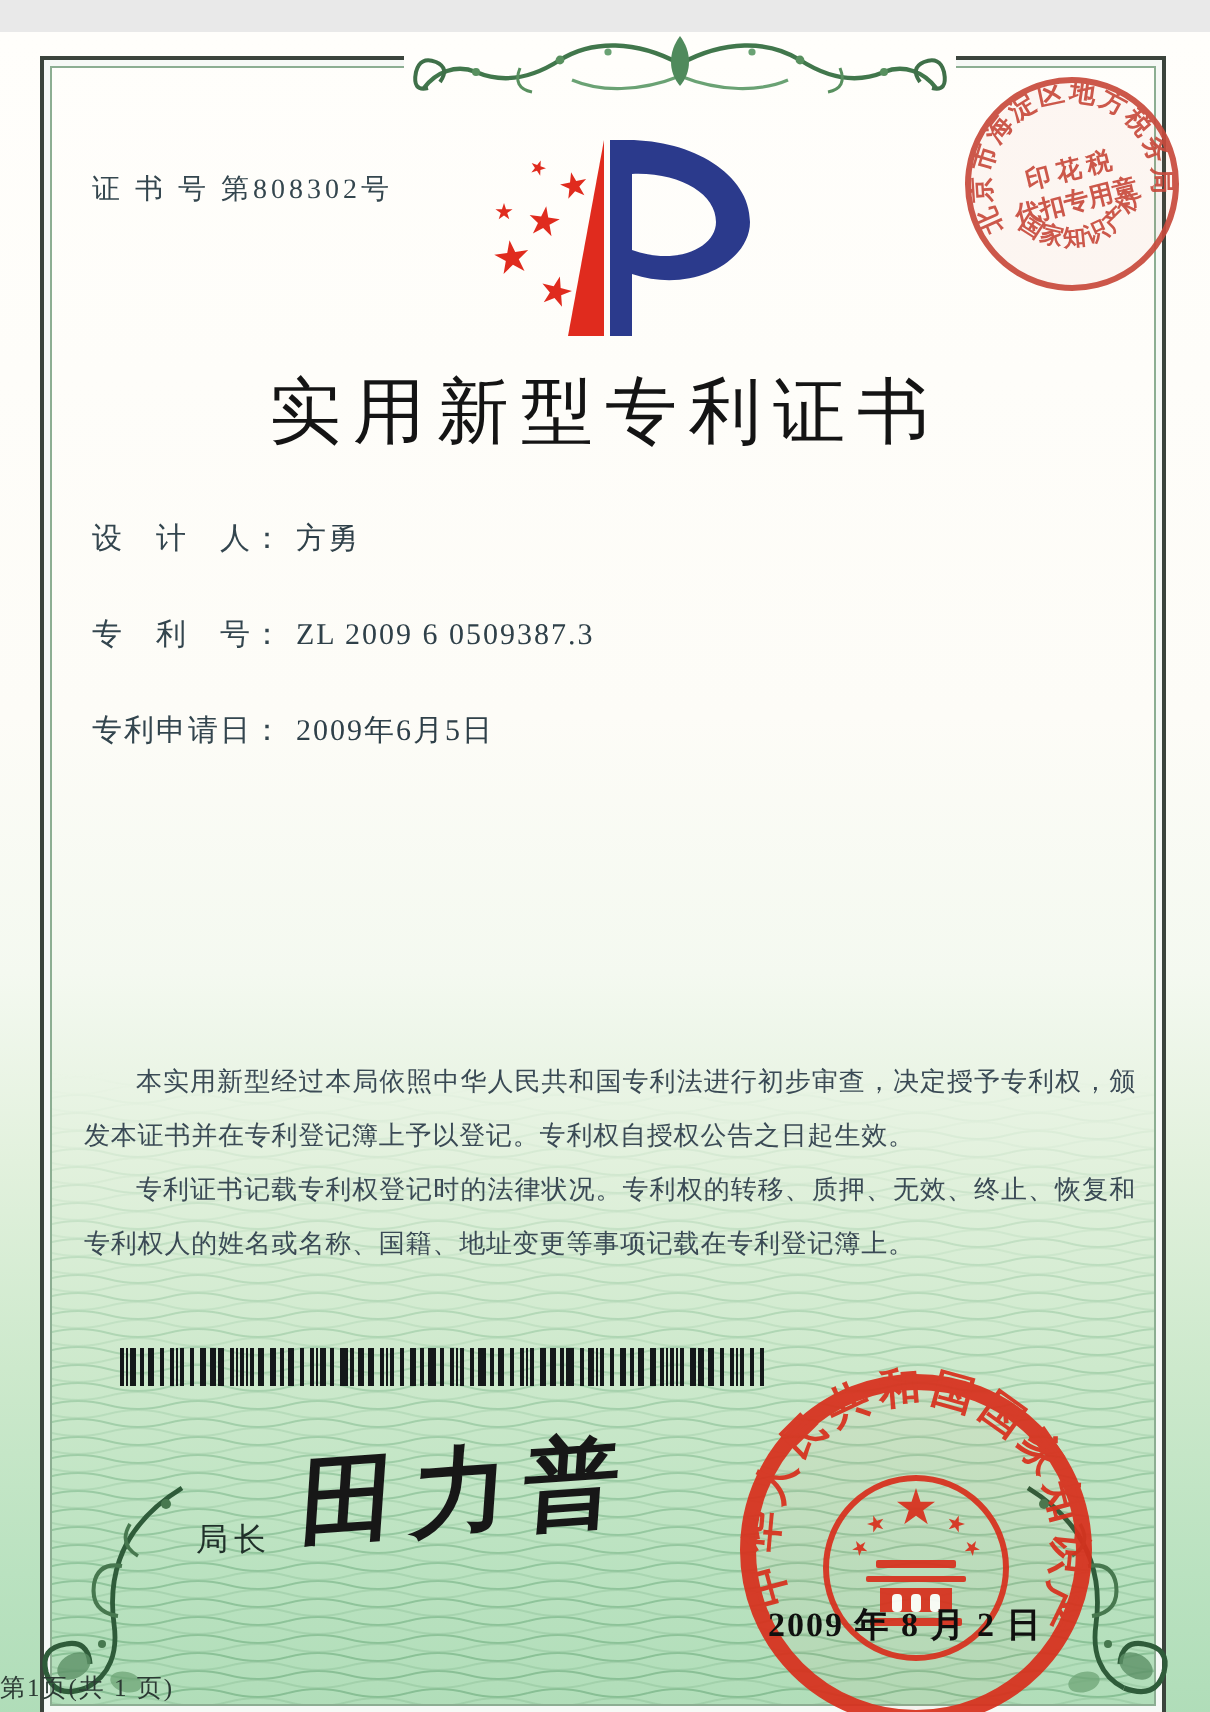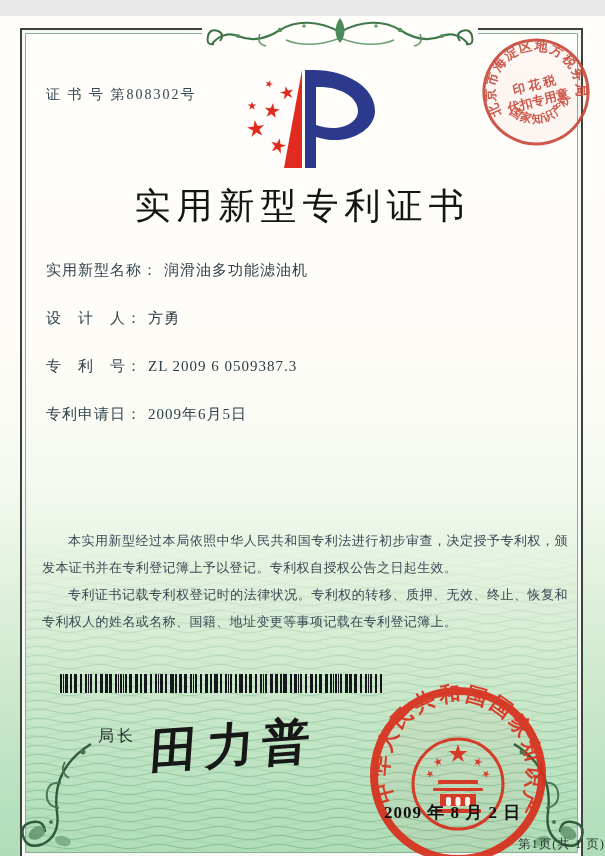--- a/index.html
+++ b/index.html
@@ -20,28 +20,28 @@
   .flabel{color:#33454e;}
   .fvalue{margin-left:6px;color:#2f4049;}
   .paras{position:absolute;left:42px;top:511px;width:526px;z-index:4;
     font-size:13px;line-height:27px;text-align:justify;color:#3a4a55;letter-spacing:.4px;}
   .paras p{margin:0;text-indent:2em;}
   .barcode{position:absolute;left:60px;top:658px;width:322px;height:19px;z-index:4;
     background:
       repeating-linear-gradient(90deg,#14181a 0 2px,transparent 2px 5px),
       repeating-linear-gradient(90deg,#14181a 0 1px,transparent 1px 7px),
       repeating-linear-gradient(90deg,transparent 0 3px,#14181a 3px 4px,transparent 4px 11px);}
-  .director{position:absolute;left:98px;top:710px;font-size:16px;letter-spacing:3px;z-index:4;color:#20302a;}
+  .director{position:absolute;left:98px;top:744px;font-size:16px;letter-spacing:3px;z-index:4;color:#20302a;}
   .sig{position:absolute;left:150px;top:698px;z-index:4;font-family:"DejaVu Sans",sans-serif;
     font-size:48px;font-weight:700;color:#171717;letter-spacing:8px;
     transform:rotate(-4deg) skewX(-8deg);}
   .seal{position:absolute;left:362px;top:664px;z-index:4;opacity:.93;}
   .seal-date{position:absolute;left:384px;top:785px;z-index:6;font-size:17px;font-weight:bold;
     letter-spacing:1px;color:#10100f;text-align:right;}
-  .footer{position:absolute;left:0;right:0;top:820px;text-align:right;z-index:4;
+  .footer{position:absolute;left:0;right:0;top:820px;text-align:left;z-index:4;
     font-size:12.5px;color:#2c3a34;letter-spacing:1px;}
   .flourish-top{position:absolute;left:200px;top:0;z-index:3;}
   .flourish-bl{position:absolute;left:13px;top:722px;z-index:3;}
   .flourish-br{position:absolute;left:500px;top:722px;z-index:3;transform:scaleX(-1);}
 </style>
 </head>
 <body>
 
 <div class="page">
 
@@ -141,23 +141,20 @@
     <text font-size="11.5" fill="#c84a3c" letter-spacing="1" font-weight="bold">
       <textPath href="#ts-bot" startOffset="2">国家知识产权局</textPath>
     </text>
     <text x="60" y="57" text-anchor="middle" font-size="12.5" fill="#c84a3c" font-weight="bold">印 花 税</text>
     <text x="60" y="73" text-anchor="middle" font-size="12.5" fill="#c84a3c" font-weight="bold">代扣专用章</text>
   </svg>
 
   <div class="title">实用新型专利证书</div>
 
   <div class="fields">
-    <div class="frow">
-      <span class="flabel">实用新型名称：</span><span class="fvalue">润滑油多功能滤油机</span>
-    </div>
     <div class="frow">
       <span class="flabel">设　计　人：</span><span class="fvalue">方勇</span>
     </div>
     <div class="frow">
       <span class="flabel">专　利　号：</span><span class="fvalue">ZL 2009 6 0509387.3</span>
     </div>
     <div class="frow">
       <span class="flabel">专利申请日：</span><span class="fvalue">2009年6月5日</span>
     </div>
   </div>

